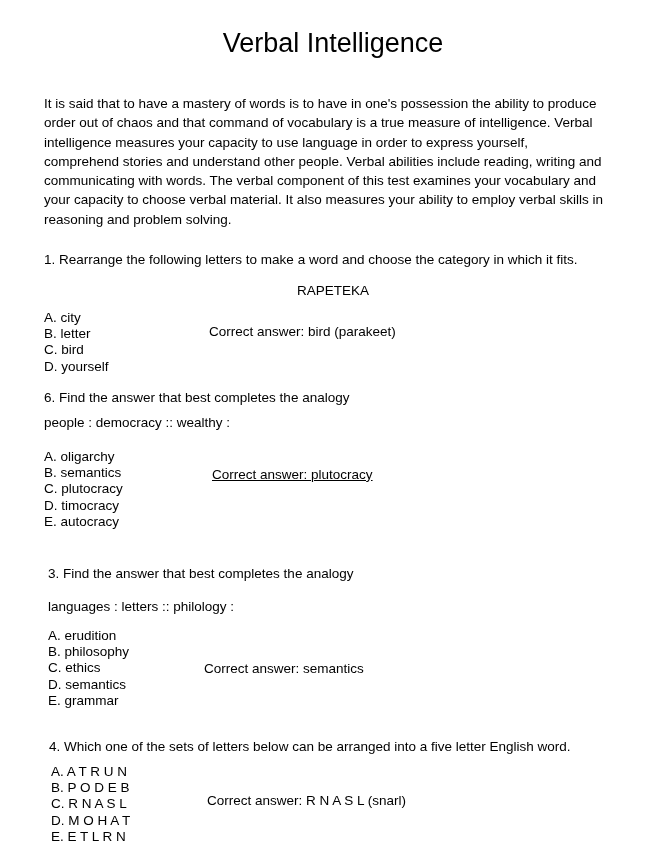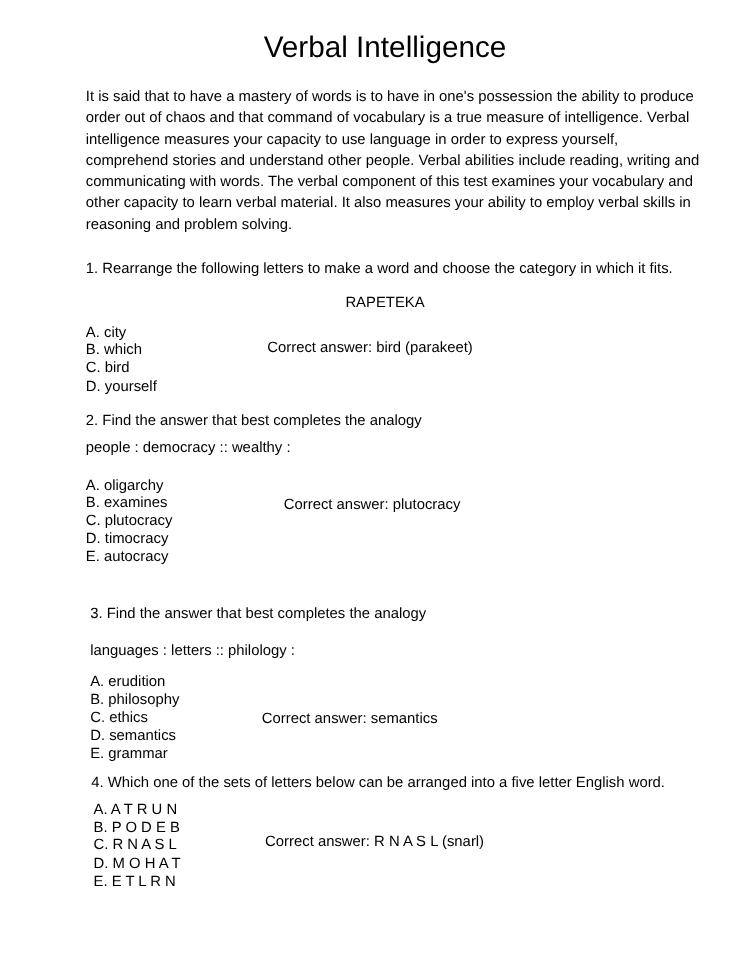--- a/index.html
+++ b/index.html
@@ -5,97 +5,97 @@
   html, body { margin: 0; padding: 0; }
   body {
     width: 666px;
     height: 866px;
     background: #ffffff;
     color: #000000;
     font-family: "Liberation Sans", "DejaVu Sans", sans-serif;
     font-size: 13.5px;
     overflow: hidden;
   }
-  .page { padding-left: 78px; padding-right: 44px; box-sizing: border-box; }
+  .page { padding-left: 44px; padding-right: 44px; box-sizing: border-box; }
 
   h1.title {
     font-size: 27px;
     font-weight: 400;
     text-align: center;
     line-height: 34px;
     margin: 26px 0 0 0;
   }
 
-  .intro { margin-top: 18px; line-height: 19.3px; }
+  .intro { margin-top: 34px; line-height: 19.3px; }
   .intro .line { white-space: pre; }
 
   .question { }
   .q-prompt { line-height: 19px; white-space: pre; }
   .stimulus { line-height: 19px; white-space: pre; }
   .stimulus.centered { text-align: center; }
 
   .options { position: relative; line-height: 16.2px; }
   .option { white-space: pre; }
   .correct { position: absolute; white-space: pre; }
 
   .q1 { margin-top: 21px; }
   .q1 .stimulus { margin-top: 12px; }
   .q1 .options { margin-top: 10px; }
   .q1 .correct { left: 165px; top: 14px; }
 
   .q2 { margin-top: 13px; }
   .q2 .stimulus { margin-top: 6px; }
   .q2 .options { margin-top: 17px; }
-  .q2 .correct { left: 180px; top: 18px; }
+  .q2 .correct { left: 168px; top: 18px; text-decoration: underline; }
 
   .q3 { margin-top: 34px; padding-left: 4px; }
   .q3 .stimulus { margin-top: 14px; }
   .q3 .options { margin-top: 12px; padding-left: 0px; }
   .q3 .correct { left: 156px; top: 33px; }
 
-  .q4 { margin-top: 8px; padding-left: 5px; }
+  .q4 { margin-top: 28px; padding-left: 5px; }
   .q4 .options { margin-top: 8px; }
   .q4 .option { padding-left: 2px; }
   .q4 .correct { left: 158px; top: 29px; }
 </style>
 </head>
 <body>
 
 <div class="page">
 
   <h1 class="title">Verbal Intelligence</h1>
 
   <div class="intro">
     <div class="line">It is said that to have a mastery of words is to have in one's possession the ability to produce</div>
     <div class="line">order out of chaos and that command of vocabulary is a true measure of intelligence. Verbal</div>
     <div class="line">intelligence measures your capacity to use language in order to express yourself,</div>
     <div class="line">comprehend stories and understand other people. Verbal abilities include reading, writing and</div>
     <div class="line">communicating with words. The verbal component of this test examines your vocabulary and</div>
-    <div class="line">other capacity to learn verbal material. It also measures your ability to employ verbal skills in</div>
+    <div class="line">your capacity to choose verbal material. It also measures your ability to employ verbal skills in</div>
     <div class="line">reasoning and problem solving.</div>
   </div>
 
   <section class="question q1">
     <div class="q-prompt">1. Rearrange the following letters to make a word and choose the category in which it fits.</div>
     <div class="stimulus centered">RAPETEKA</div>
     <div class="options">
       <div class="option">A. city</div>
-      <div class="option">B. which</div>
+      <div class="option">B. letter</div>
       <div class="option">C. bird</div>
       <div class="option">D. yourself</div>
       <div class="correct">Correct answer: bird (parakeet)</div>
     </div>
   </section>
 
   <section class="question q2">
-    <div class="q-prompt">2. Find the answer that best completes the analogy</div>
+    <div class="q-prompt">6. Find the answer that best completes the analogy</div>
     <div class="stimulus">people : democracy :: wealthy :</div>
     <div class="options">
       <div class="option">A. oligarchy</div>
-      <div class="option">B. examines</div>
+      <div class="option">B. semantics</div>
       <div class="option">C. plutocracy</div>
       <div class="option">D. timocracy</div>
       <div class="option">E. autocracy</div>
       <div class="correct">Correct answer: plutocracy</div>
     </div>
   </section>
 
   <section class="question q3">
     <div class="q-prompt">3. Find the answer that best completes the analogy</div>
     <div class="stimulus">languages : letters :: philology :</div>

